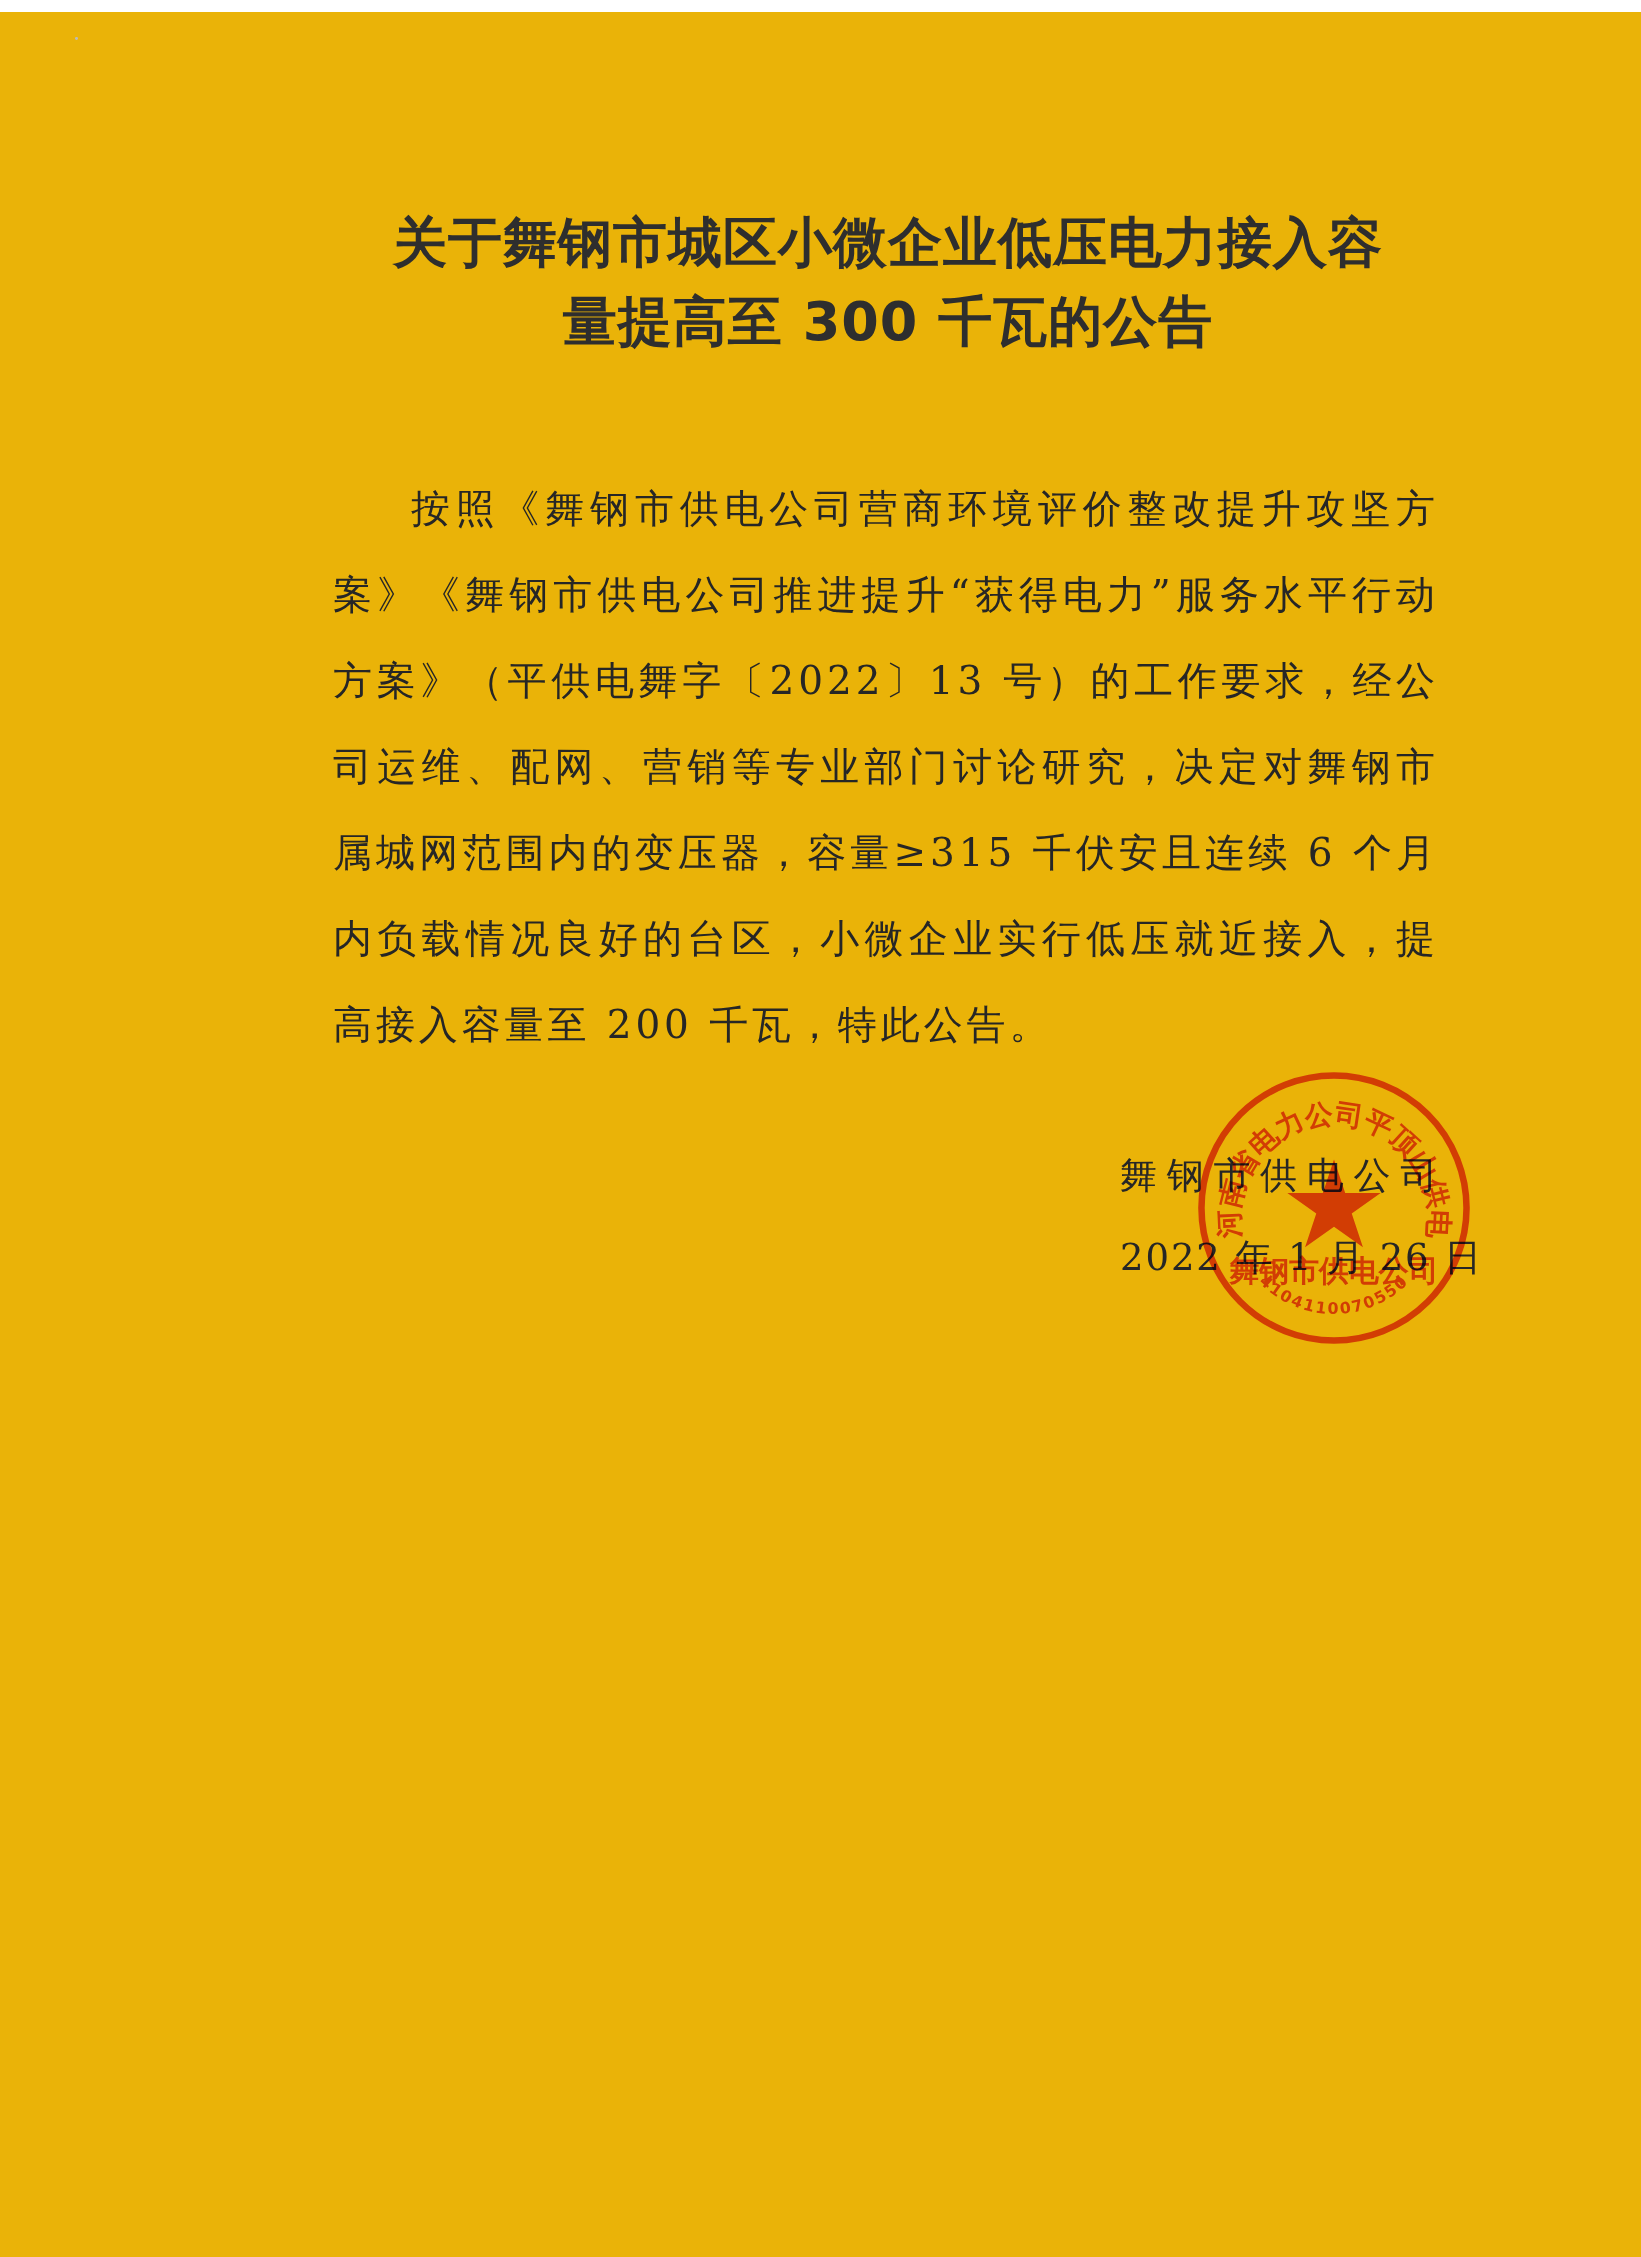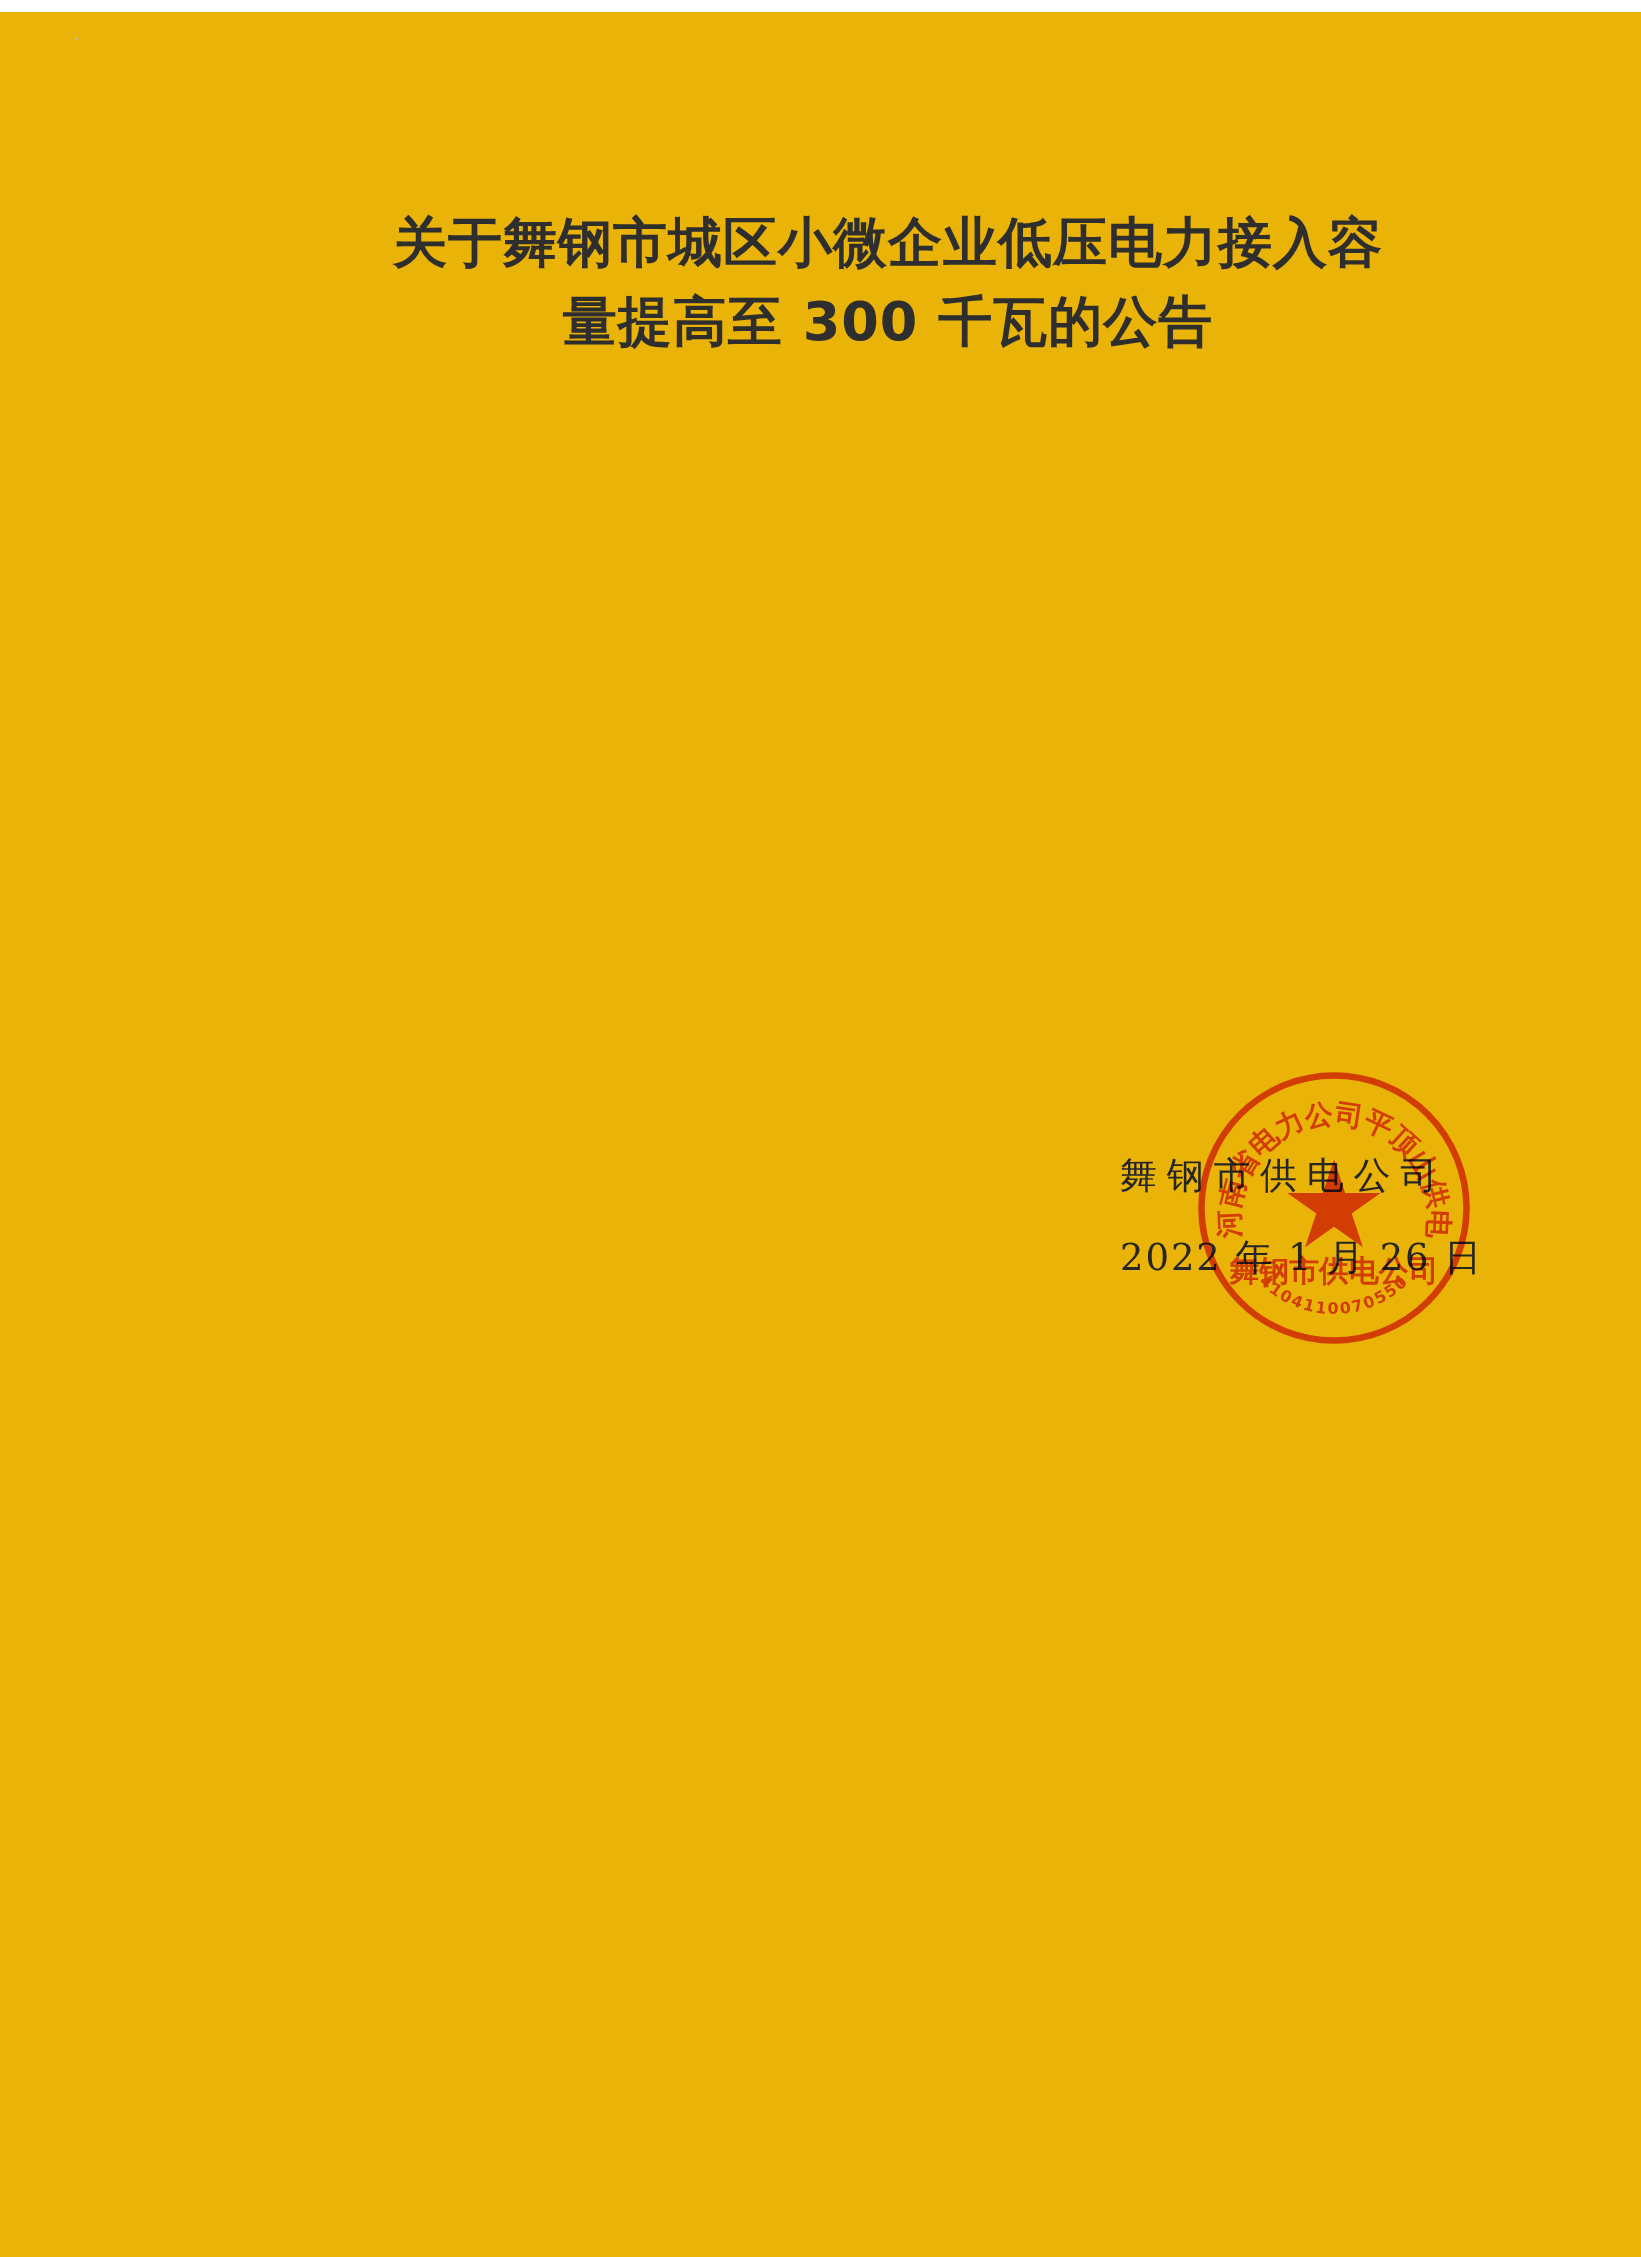--- a/index.html
+++ b/index.html
@@ -97,20 +97,21 @@
 
 <div class="page">
 
   <span class="scan-speck" style="left:75px;top:25px;"></span>
 
   <h1 class="title" style="margin:0;">
     <span class="title-line">关于舞钢市城区小微企业低压电力接入容</span>
     <span class="title-line">量提高至 300 千瓦的公告</span>
   </h1>
 
+  <p class="body-text">按照《舞钢市供电公司营商环境评价整改提升攻坚方案》《舞钢市供电公司推进提升“获得电力”服务水平行动方案》（平供电舞字〔2022〕13 号）的工作要求，经公司运维、配网、营销等专业部门讨论研究，决定对舞钢市属城网范围内的变压器，容量≥315 千伏安且连续 6 个月内负载情况良好的台区，小微企业实行低压就近接入，提高接入容量至 200 千瓦，特此公告。</p>
 
   <div class="signature sig-org">舞钢市供电公司</div>
   <div class="signature sig-date">2022 年 1 月 26 日</div>
 
   <div class="stamp">
     <svg viewBox="0 0 300 300" xmlns="http://www.w3.org/2000/svg">
       <defs>
         <path id="seal-top-arc" d="M 52,190 A 102,102 0 1,1 248,190"></path>
         <path id="seal-bottom-arc" d="M 70,230 A 112,112 0 0,0 230,230"></path>
       </defs>

